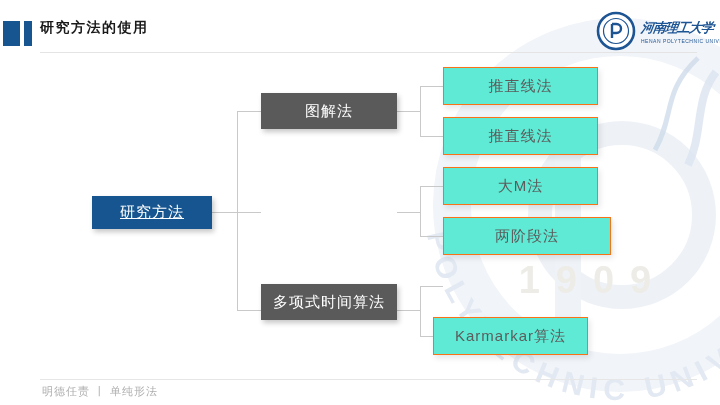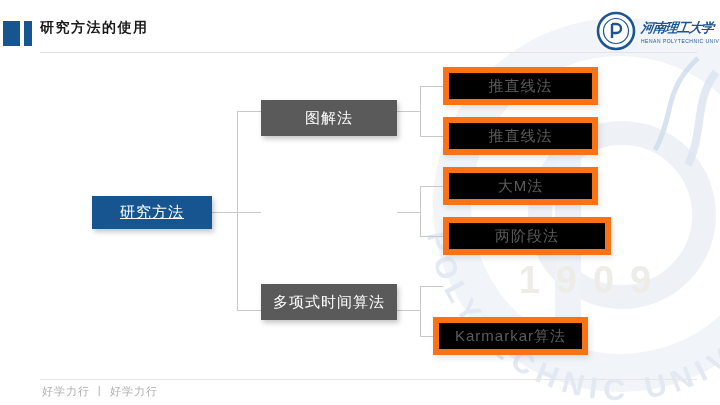--- a/index.html
+++ b/index.html
@@ -23,21 +23,21 @@
   .logo-zh {
     font-size:13px; font-weight:bold; font-style:italic; color:#1d5494;
     letter-spacing:-1px; transform:skewX(-8deg); white-space:nowrap;
   }
   .logo-en { font-size:5px; color:#1d5494; letter-spacing:0.5px; margin-top:1px; white-space:nowrap; }
   
   .node { position:absolute; z-index:2; display:flex; align-items:center; justify-content:center;
           font-size:15px; letter-spacing:1px; box-sizing:border-box; }
   .node-root { background:#165590; color:#ffffff; box-shadow:2px 3px 5px rgba(0,0,0,0.22);text-decoration:underline; }
   .node-mid  { background:#5a5a5a; color:#ffffff; box-shadow:2px 3px 5px rgba(0,0,0,0.22); }
-  .node-leaf { background:#000000; color:#5c5c5c; border:6px solid #f97316;
+  .node-leaf { background:#5eead4; color:#5c5c5c; border:1px solid #f97316;
                box-shadow:2px 3px 6px rgba(0,0,0,0.10); }
   .cline { position:absolute; background:#c9c9c9; z-index:1; }
   
   .footer-rule { position:absolute; left:40px; top:379px; width:657px; height:1px; background:#e6e6e6; z-index:2; }
   .footer-text { position:absolute; left:42px; top:384px; font-size:11px; color:#aeaeae; letter-spacing:1px; z-index:2; }
 </style>
 </head>
 <body>
 
 <div class="slide">
@@ -88,25 +88,25 @@
   <div class="cline" style="left:420px;top:186px;width:23px;height:1px"></div>
   <div class="cline" style="left:420px;top:236px;width:23px;height:1px"></div>
 
   <div class="cline" style="left:397px;top:310px;width:23px;height:1px"></div>
   <div class="cline" style="left:420px;top:286px;width:1px;height:50px"></div>
   <div class="cline" style="left:420px;top:286px;width:23px;height:1px"></div>
   <div class="cline" style="left:420px;top:336px;width:23px;height:1px"></div>
 
   <div class="node node-root" style="left:92px;top:196px;width:120px;height:33px">研究方法</div>
 
-  <div class="node node-mid" style="left:261px;top:100px;width:136px;height:36px">图解法</div>
+  <div class="node node-mid" style="left:261px;top:93px;width:136px;height:36px">图解法</div>
   <div class="node node-mid" style="left:261px;top:284px;width:136px;height:36px">多项式时间算法</div>
 
   <div class="node node-leaf" style="left:443px;top:67px;width:155px;height:38px">推直线法</div>
   <div class="node node-leaf" style="left:443px;top:117px;width:155px;height:38px">推直线法</div>
   <div class="node node-leaf" style="left:443px;top:167px;width:155px;height:38px">大M法</div>
   <div class="node node-leaf" style="left:443px;top:217px;width:168px;height:38px">两阶段法</div>
   <div class="node node-leaf" style="left:433px;top:317px;width:155px;height:38px">Karmarkar算法</div>
 
   <div class="footer-rule"></div>
-  <div class="footer-text">好学力行 丨 好学力行</div>
+  <div class="footer-text">明德任责 丨 单纯形法</div>
 
 </div>
 
 </body></html>

